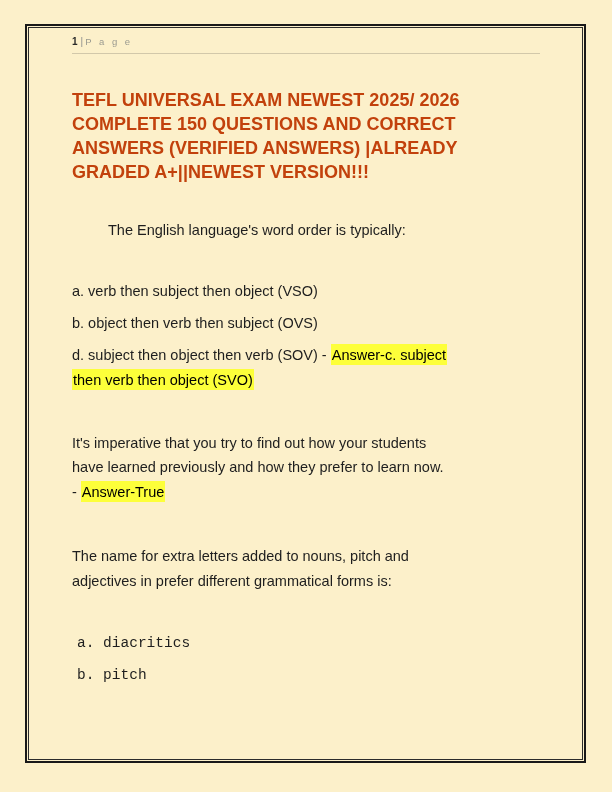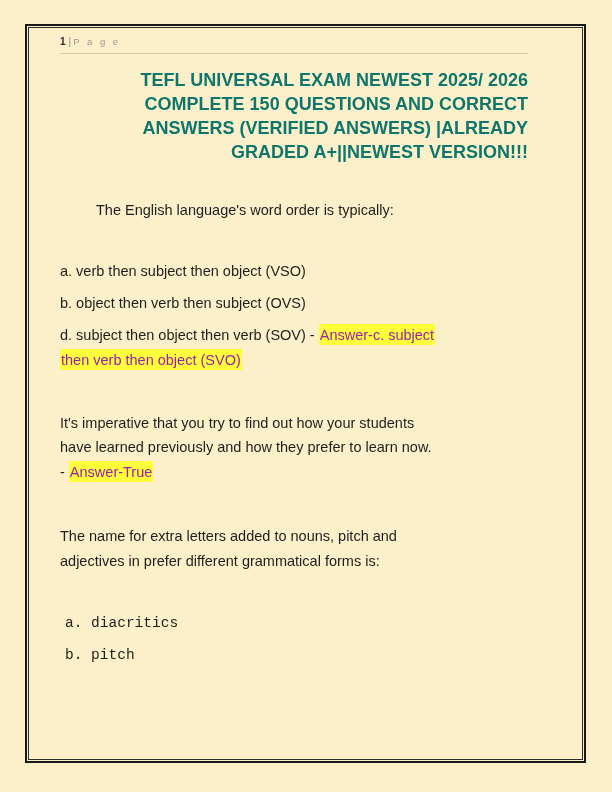--- a/index.html
+++ b/index.html
@@ -20,53 +20,53 @@
     left: 25px; top: 24px; right: 26px; bottom: 29px;
     border: 2px solid #191919;
   }
   .frame-inner {
     position: absolute;
     left: 1px; top: 1px; right: 1px; bottom: 1px;
     border: 1px solid #2b2b2b;
   }
   .content {
     position: absolute;
-    left: 60px; top: 36px;
+    left: 72px; top: 36px;
     width: 468px;
   }
   .header {
     font-size: 10px;
     line-height: 12px;
     padding-bottom: 5px;
     border-bottom: 1px solid #d2c8aa;
     white-space: pre;
   }
   .header .num { font-weight: bold; color: #2a2a2a; letter-spacing: 1px; }
   .header .sep { color: #8d8d8d; padding: 0 2px; }
   .header .word { color: #9a9a90; letter-spacing: 2.5px; font-size: 9.5px; }
   .doc-title {
-    margin-top: 14px;
-    text-align: right;
+    margin-top: 34px;
+    text-align: left;
     font-size: 18px;
     line-height: 24px;
     font-weight: bold;
-    color: #0f766e;
+    color: #c2410c;
   }
   p { margin: 0; font-size: 14.5px; line-height: 24.5px; }
   .q1      { margin-top: 34px; margin-left: 36px; }
   .opts-1  { margin-top: 36px; }
   .opt     { margin-bottom: 7.5px; }
   .opt:last-child { margin-bottom: 0; }
   .q2      { margin-top: 39px; }
   .q3      { margin-top: 40px; }
   .opts-2  { margin-top: 38px; font-family: Liberation Mono, monospace; }
   .opt-indent { padding-left: 5px; }
   mark {
     background: #fdff3a;
-    color: #a21caf;
+    color: #000000;
     padding: 2.5px 1px;
     text-align: right;
   }
 </style>
 </head>
 <body>
 
 <div class="page">
   <div class="frame-outer">
     <div class="frame-inner"></div>

